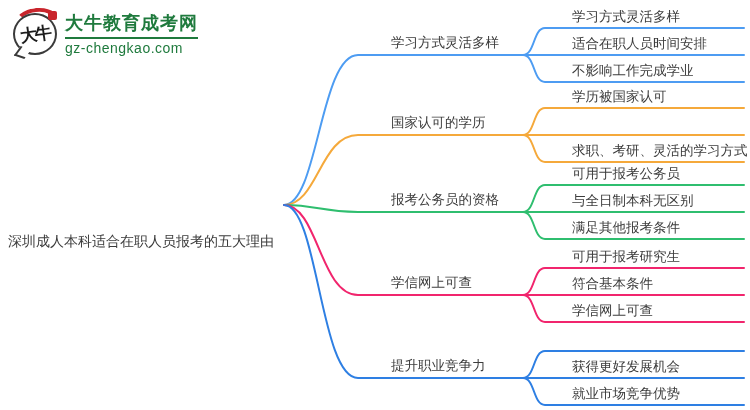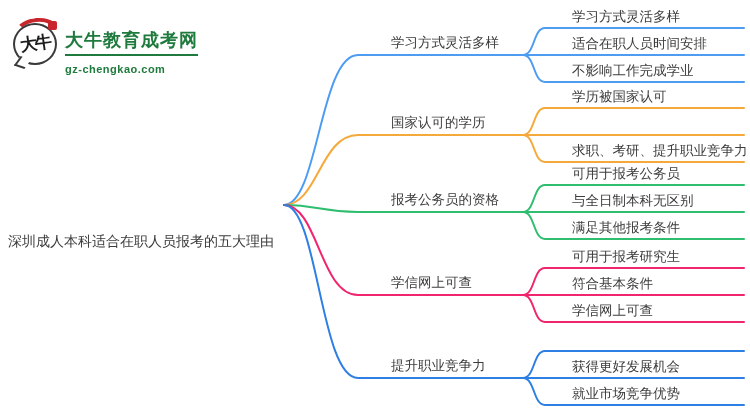--- a/index.html
+++ b/index.html
@@ -21,22 +21,22 @@
   .badge-arc{
     position:absolute;top:-2px;left:3px;width:36px;height:20px;border-radius:50%;
     border:4px solid transparent;border-top-color:#c9252c;transform:rotate(-6deg);
   }
   .badge-seal{position:absolute;top:1px;right:1px;width:9px;height:9px;background:#c9252c;border-radius:2px;}
   .badge-tail{
     position:absolute;left:5px;bottom:-2px;width:9px;height:9px;background:#fff;
     border-left:2px solid #3a3a3a;border-bottom:2px solid #3a3a3a;transform:rotate(18deg) skew(-18deg);
   }
   .logo-text{display:flex;flex-direction:column;}
-  .logo-title{font-size:18px;font-weight:bold;letter-spacing:1px;padding-bottom:2px;border-bottom:2px solid;margin-top:18px;}
-  .logo-domain{font-size:11px;font-weight:bold;letter-spacing:.5px;margin-top:7px;}
+  .logo-title{font-size:18px;font-weight:bold;letter-spacing:1px;padding-bottom:2px;border-bottom:2px solid;}
+  .logo-domain{font-size:14px;font-weight:normal;letter-spacing:.5px;margin-top:1px;}
   
   .map-svg{position:absolute;top:0;left:0;}
   .map-svg path{fill:none;stroke-width:2;stroke-linecap:round;stroke-linejoin:round;}
   .root-label{
     position:absolute;left:8px;top:196px;width:278px;height:18px;line-height:18px;
     font-size:14px;white-space:nowrap;color:#3b3b3b;margin-top:36px;
   }
   .branch-label{
     position:absolute;left:391px;width:135px;height:18px;line-height:18px;
     font-size:13.5px;white-space:nowrap;color:#3c3c3c;
@@ -105,21 +105,21 @@
   <div class="branch-label" style="top:114px">国家认可的学历</div>
   <div class="branch-label" style="top:191px">报考公务员的资格</div>
   <div class="branch-label" style="top:274px">学信网上可查</div>
   <div class="branch-label" style="top:357px">提升职业竞争力</div>
 
   <div class="leaf-label" style="top:8px">学习方式灵活多样</div>
   <div class="leaf-label" style="top:35px">适合在职人员时间安排</div>
   <div class="leaf-label" style="top:62px">不影响工作完成学业</div>
 
   <div class="leaf-label" style="top:88px">学历被国家认可</div>
-  <div class="leaf-label" style="top:142px">求职、考研、提升职业竞争力</div>
+  <div class="leaf-label" style="top:142px">求职、考研、灵活的学习方式</div>
 
   <div class="leaf-label" style="top:165px">可用于报考公务员</div>
   <div class="leaf-label" style="top:192px">与全日制本科无区别</div>
   <div class="leaf-label" style="top:219px">满足其他报考条件</div>
 
   <div class="leaf-label" style="top:248px">可用于报考研究生</div>
   <div class="leaf-label" style="top:275px">符合基本条件</div>
   <div class="leaf-label" style="top:302px">学信网上可查</div>
 
   <div class="leaf-label" style="top:385px">就业市场竞争优势</div>

